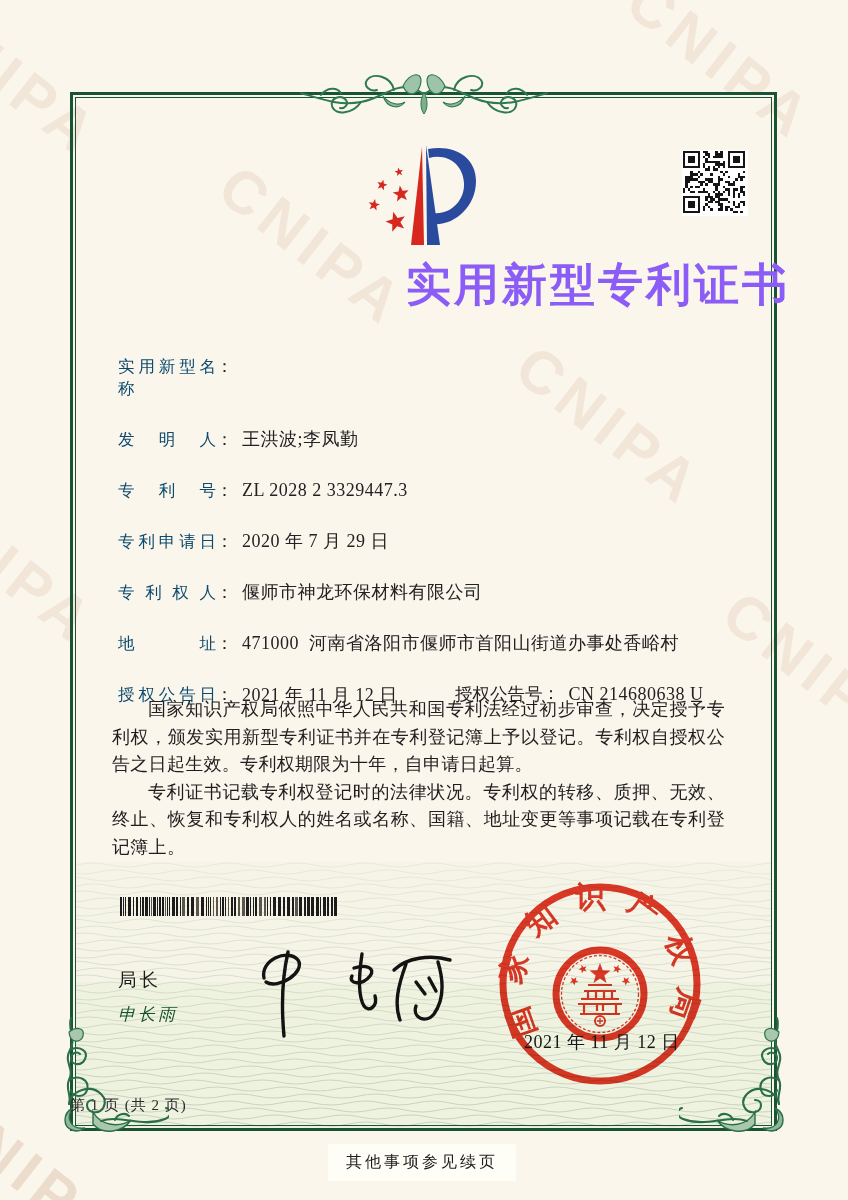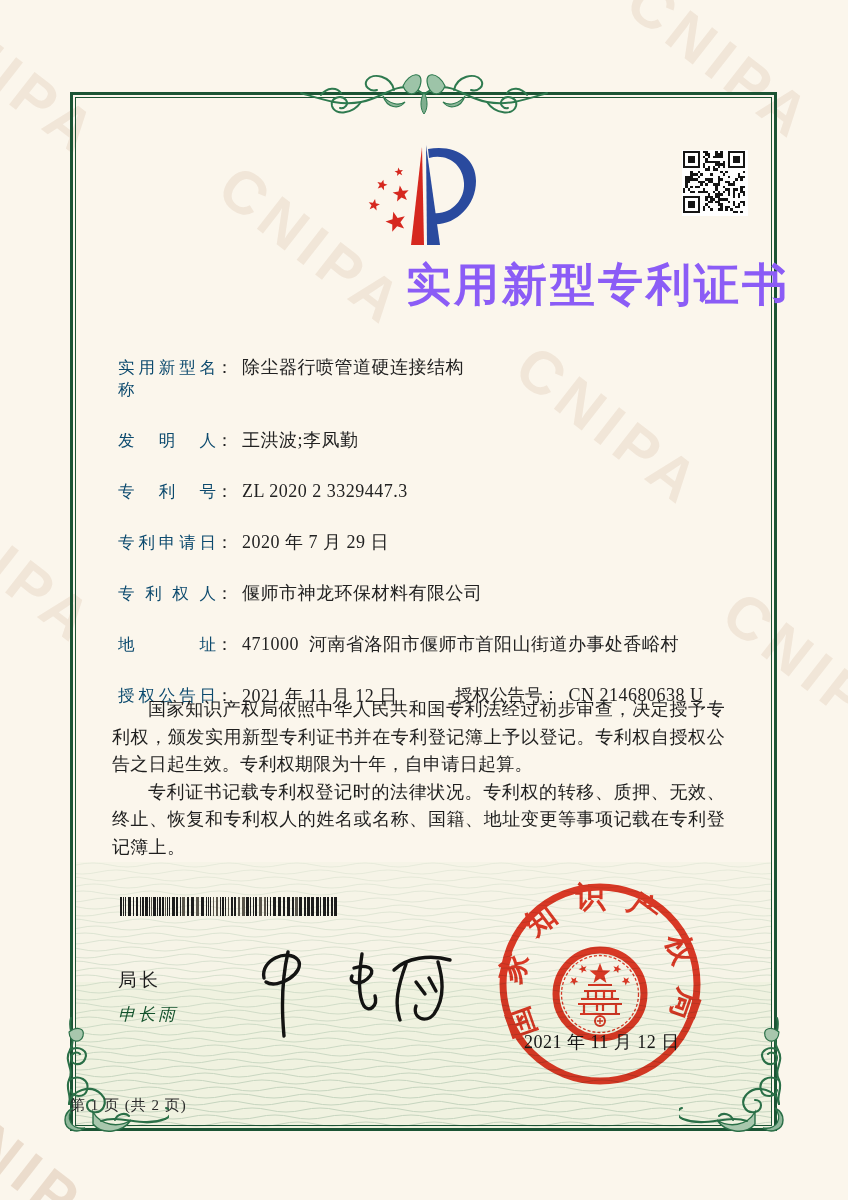--- a/index.html
+++ b/index.html
@@ -351,31 +351,30 @@
         <rect x="2" y="20" width="3" height="3" fill="#151515"></rect>
       </svg>
   </div>
 
   <div class="title">实用新型专利证书</div>
 
   <div class="fields">
     <div class="frow">
       <span class="flabel">实用新型名称</span>
         <span class="fcolon">：</span>
-      <span class="fvalue">除尘器行喷管道硬连接结构</span>
     </div>
     <div class="frow">
       <span class="flabel">发明人</span>
         <span class="fcolon">：</span>
       <span class="fvalue">王洪波;李凤勤</span>
     </div>
     <div class="frow">
       <span class="flabel">专利号</span>
         <span class="fcolon">：</span>
-      <span class="fvalue">ZL 2020 2 3329447.3</span>
+      <span class="fvalue">ZL 2028 2 3329447.3</span>
     </div>
     <div class="frow">
       <span class="flabel">专利申请日</span>
         <span class="fcolon">：</span>
       <span class="fvalue">2020 年 7 月 29 日</span>
     </div>
     <div class="frow">
       <span class="flabel">专利权人</span>
         <span class="fcolon">：</span>
       <span class="fvalue">偃师市神龙环保材料有限公司</span>
@@ -500,14 +499,15 @@
       <polygon fill="#df2f1c" stroke="none" points="-28.89,-16.45 -26.13,-14.89 -23.62,-16.82 -24.25,-13.71 -21.63,-11.91 -24.79,-11.55 -25.69,-8.51 -27.00,-11.40 -30.17,-11.31 -27.83,-13.46"></polygon>
       <polygon fill="#df2f1c" stroke="none" points="28.89,-16.45 27.83,-13.46 30.17,-11.31 27.00,-11.40 25.69,-8.51 24.79,-11.55 21.63,-11.91 24.25,-13.71 23.62,-16.82 26.13,-14.89"></polygon>
       <path d="M-12,-9 H12 M-16,-3 H16 M-12,-3 V5 M-4,-3 V5 M4,-3 V5 M12,-3 V5 M-19,5 H19 M-22,10 H22 M-16,10 V20 M16,10 V20 M-3,10 V17 M3,10 V17 M-20,20 H20"></path>
       <circle cy="27" r="5" stroke-width="2"></circle>
       <path d="M-3,27 H3 M0,24 V30" stroke-width="1.4"></path>
     </g>
   </svg>
   <div class="seal-date">2021 年 11 月 12 日</div>
 
   <div class="page-info">第 1 页 (共 2 页)</div>
+  <div class="cont-note">其他事项参见续页</div>
 
 </div>
 
 </body></html>

